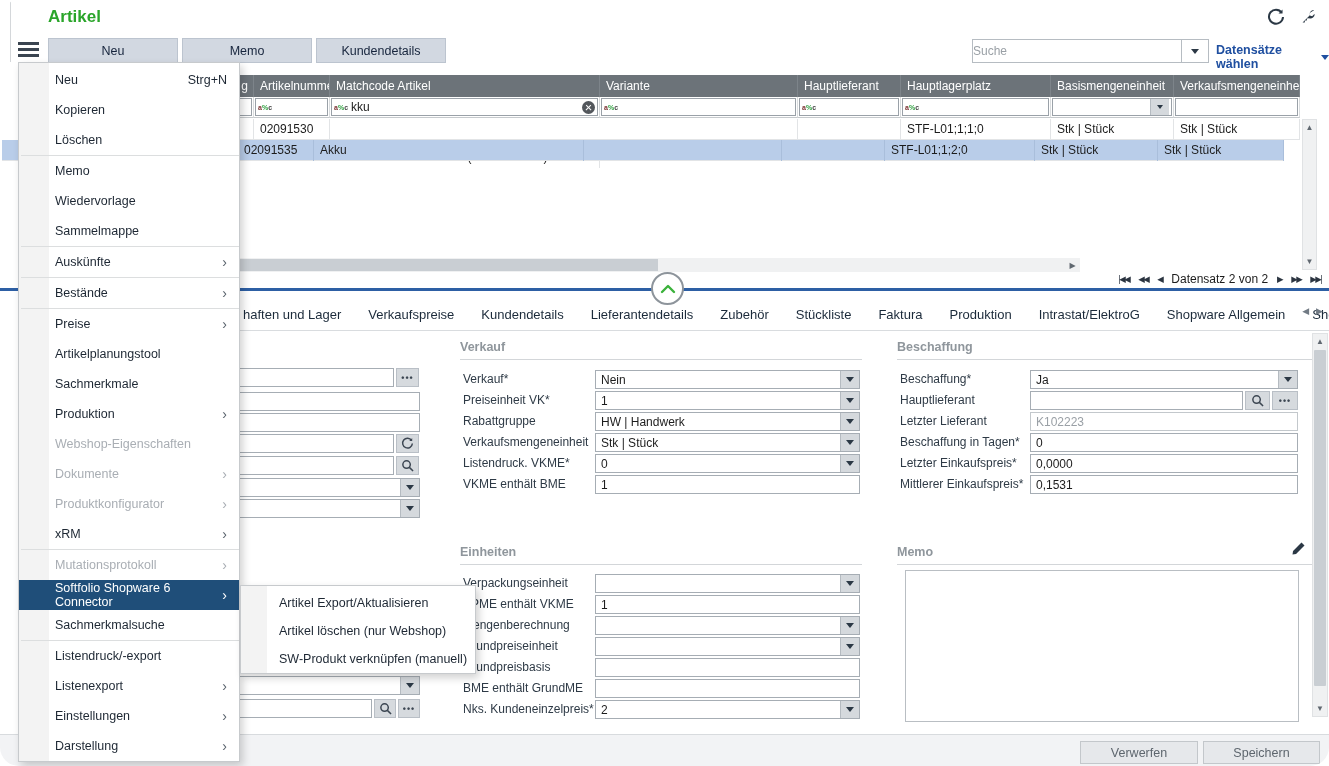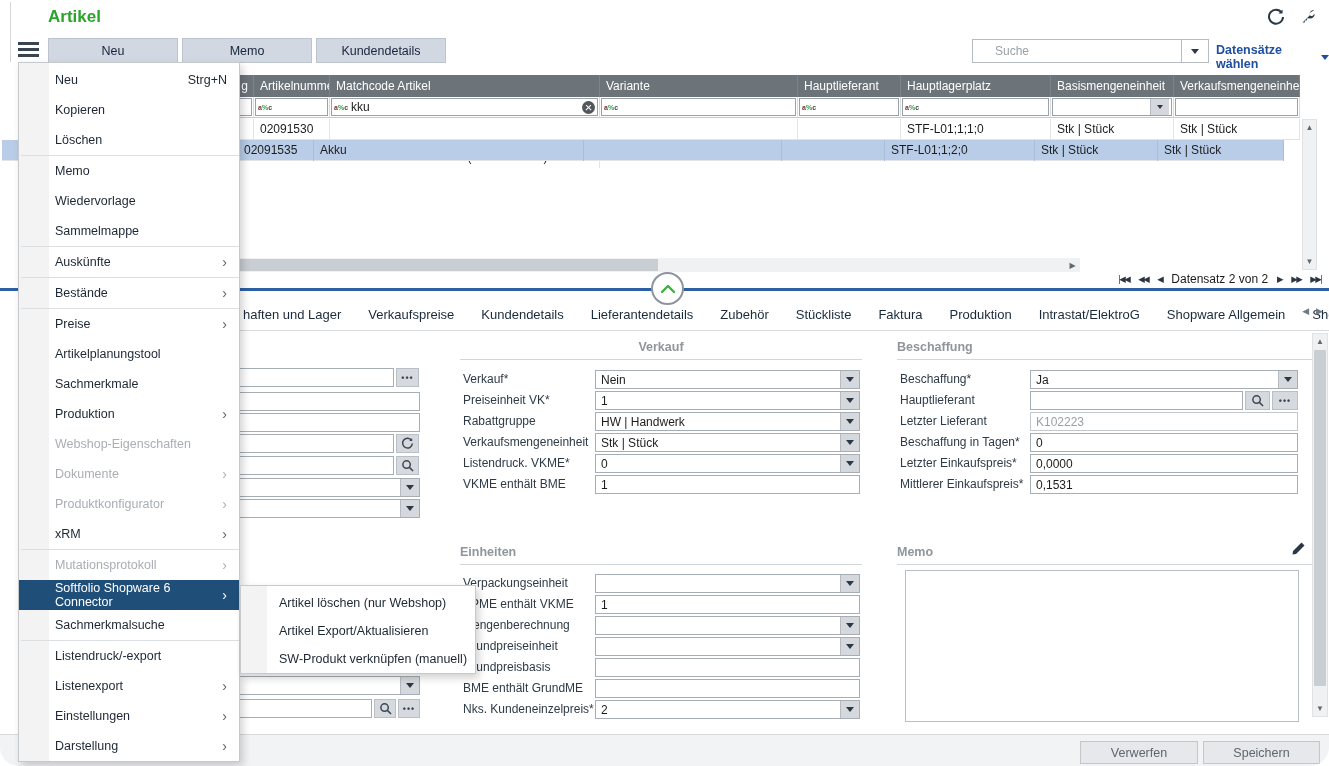--- a/index.html
+++ b/index.html
@@ -19,21 +19,21 @@
   .hamburger div { height:2.5px; background:#3a4450; margin-bottom:3.5px; }
 
   .tb-buttons { position:absolute; left:48px; top:38px; display:flex; gap:4px; }
   .tb-btn {
     width:130px; height:25px; background:#d2d8e1; border:1px solid #bcc4cf;
     display:flex; align-items:center; justify-content:center;
     font-size:12.5px; color:#16243c; cursor:pointer;
   }
   .search-box {
     position:absolute; left:972px; top:39px; width:216px; height:24px;
-    border:1px solid #b6bcc2; background:#fff; font-size:12px; padding:0 22px;
+    border:1px solid #b6bcc2; background:#fff; font-size:12px; padding:0 0;
     color:#1c1c1c; font-family:"Liberation Sans",sans-serif;
   }
   .search-box::placeholder { color:#9aa0a6; }
   .search-filter-btn {
     position:absolute; left:1181px; top:39px; width:28px; height:24px; background:#fff;
     border:1px solid #b6bcc2; display:flex; align-items:center; justify-content:center; cursor:pointer;
   }
   .records-select { position:absolute; left:1216px; top:43px; display:flex; align-items:center; gap:8px;
     color:#1f4fa0; font-size:12.5px; font-weight:bold; cursor:pointer; }
   .caret-down { width:0; height:0; border-left:4px solid transparent; border-right:4px solid transparent; border-top:5px solid #2b3845; }
@@ -279,21 +279,21 @@
       <div class="tab">Intrastat/ElektroG</div>
       <div class="tab">Shopware Allgemein</div>
       <div class="tab">Shop</div>
     </div>
   <div class="tab-arrows">
     <span>◀</span>
     <span>▶</span>
   </div>
   <div class="tabs-divider"></div>
 
-  <div class="section-title" style="left:460px; top:340px; width:402px;text-align:center;">Verkauf</div>
+  <div class="section-title" style="left:460px; top:340px; width:402px;">Verkauf</div>
   <div class="section-title" style="left:897px; top:340px; width:415px;">Beschaffung</div>
   <div class="section-title" style="left:460px; top:545px; width:402px;">Einheiten</div>
   <div class="section-title" style="left:897px; top:545px; width:415px;">Memo</div>
   <span class="memo-edit">
     <svg width="15" height="15" viewBox="0 0 16 16">
         <path d="M11.2 1.6 14.4 4.8 5.4 13.8 1.6 14.4 2.2 10.6z" fill="#2b3845"></path>
       </svg>
   </span>
   <textarea class="memo-area" style=""></textarea>
   <div id="form-fields">
@@ -564,18 +564,18 @@
         <div class="lbl">Einstellungen</div>
         <div class="arr">›</div>
       </div>
       <div class="m-item">
         <div class="lbl">Darstellung</div>
         <div class="arr">›</div>
       </div>
     </div>
 
   <div class="submenu" id="submenu">
+      <div class="sm-item">Artikel Export/Aktualisieren</div>
       <div class="sm-item">Artikel löschen (nur Webshop)</div>
-      <div class="sm-item">Artikel Export/Aktualisieren</div>
       <div class="sm-item">SW-Produkt verknüpfen (manuell)</div>
     </div>
 
 </div>
 
 </body></html>

